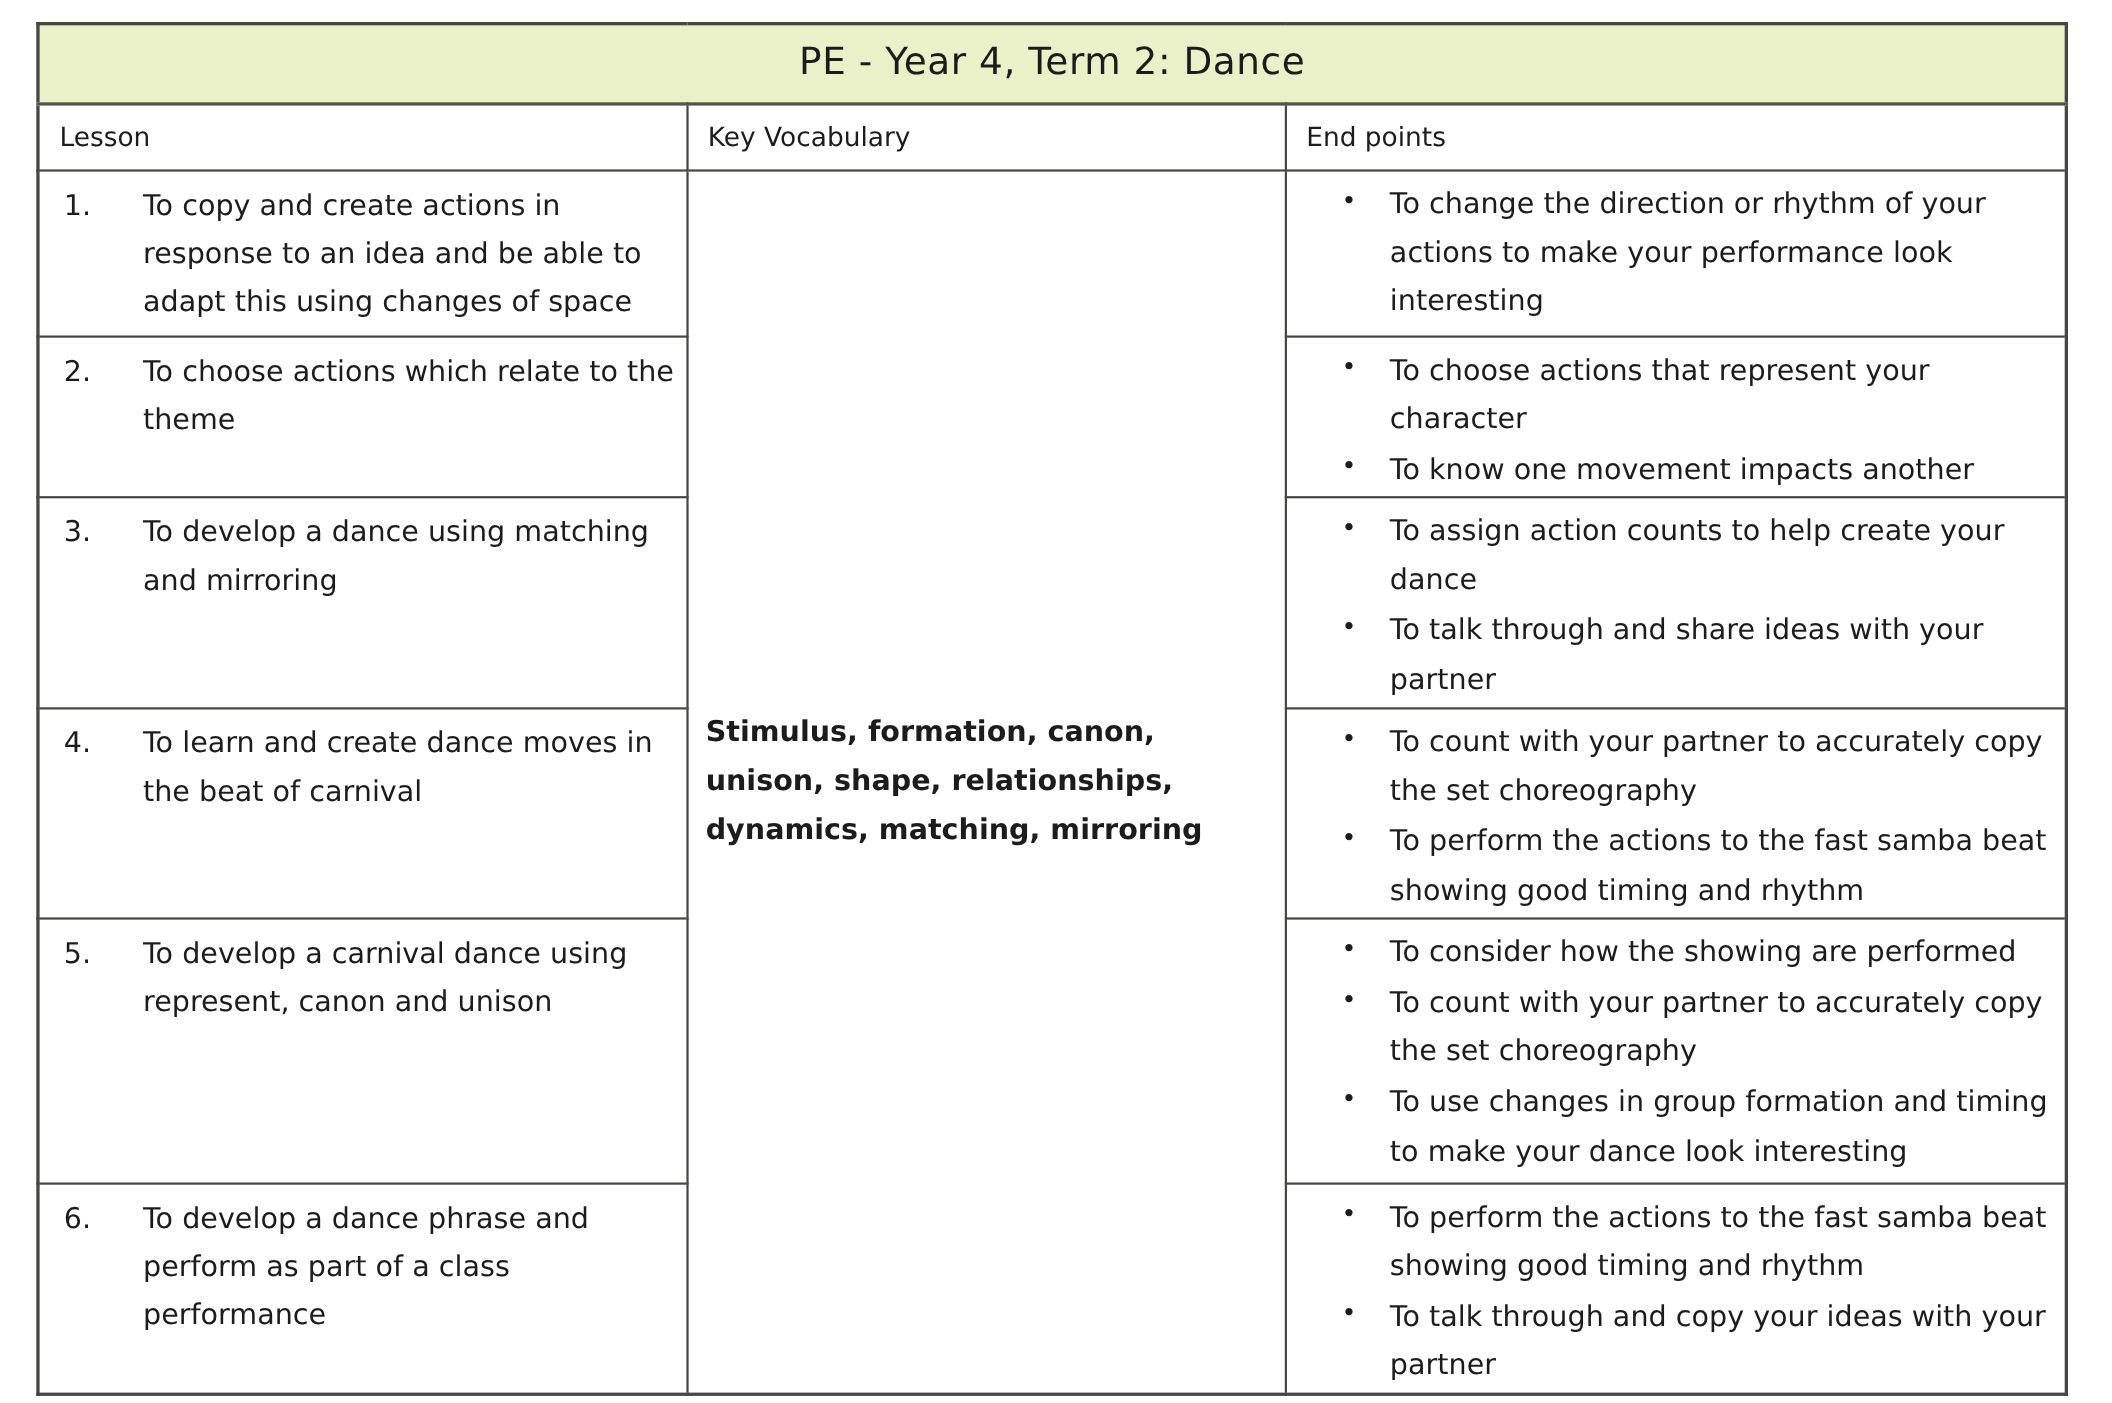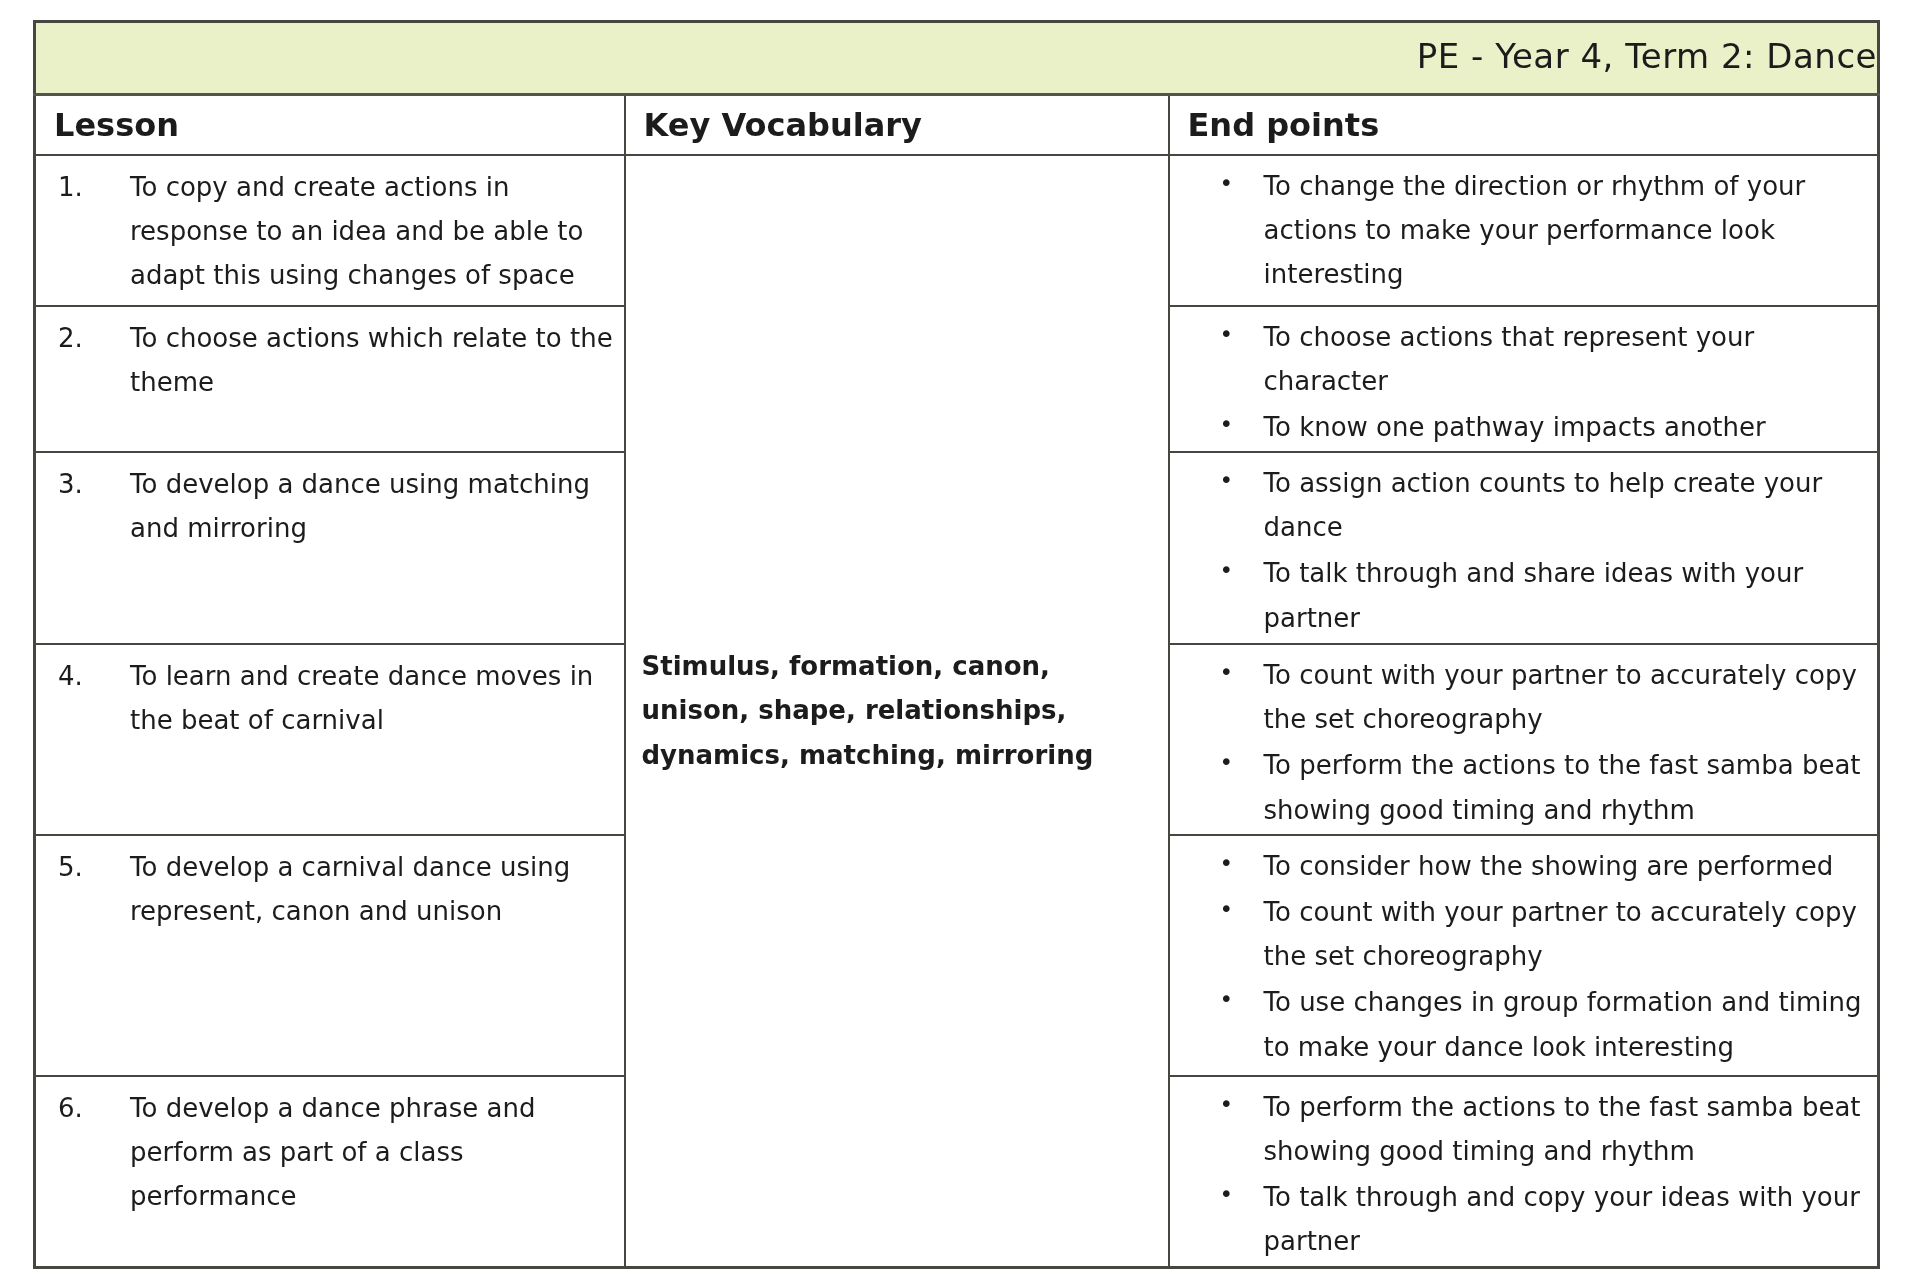--- a/index.html
+++ b/index.html
@@ -25,30 +25,30 @@
     border: 3px solid var(--border);
   }
   td {
     border: 2px solid var(--border);
     vertical-align: top;
     padding: 0;
   }
   td.title-cell {
     background: var(--title_bg);
     border-bottom: 3px solid var(--title_border);
-    text-align: right;
+    text-align: center;
     vertical-align: middle;
     font-size: 34px;
     letter-spacing: 0.5px;
     padding: 4px 0 8px 0;
   }
   td.header-cell {
     vertical-align: middle;
-    font-weight: bold;
-    font-size: 32px;
+    font-weight: normal;
+    font-size: 24px;
     padding: 6px 6px 6px 18px;
   }
   .body-text { font-size: 26px; line-height: 1.7; }
   td.lesson-cell { padding-top: 9px; }
   .lesson-item { display: flex; }
   .lesson-num {
     flex: 0 0 78px;
     padding-left: 22px;
   }
   .lesson-text { flex: 1; padding-right: 10px; margin-left: 16px; }
@@ -116,21 +116,21 @@
       </div>
     </td>
     <td class="ep-cell body-text">
       <ul class="ep-list">
         <li class="ep-item">
           <span class="ep-bullet">•</span>
           <span class="ep-text">To choose actions that represent your character</span>
         </li>
         <li class="ep-item">
           <span class="ep-bullet">•</span>
-          <span class="ep-text">To know one pathway impacts another</span>
+          <span class="ep-text">To know one movement impacts another</span>
         </li>
       </ul>
     </td>
   </tr>
 
   <tr style="height:192px">
     <td class="lesson-cell body-text">
       <div class="lesson-item">
         <span class="lesson-num">3.</span>
         <span class="lesson-text">To develop a dance using matching and mirroring</span>

